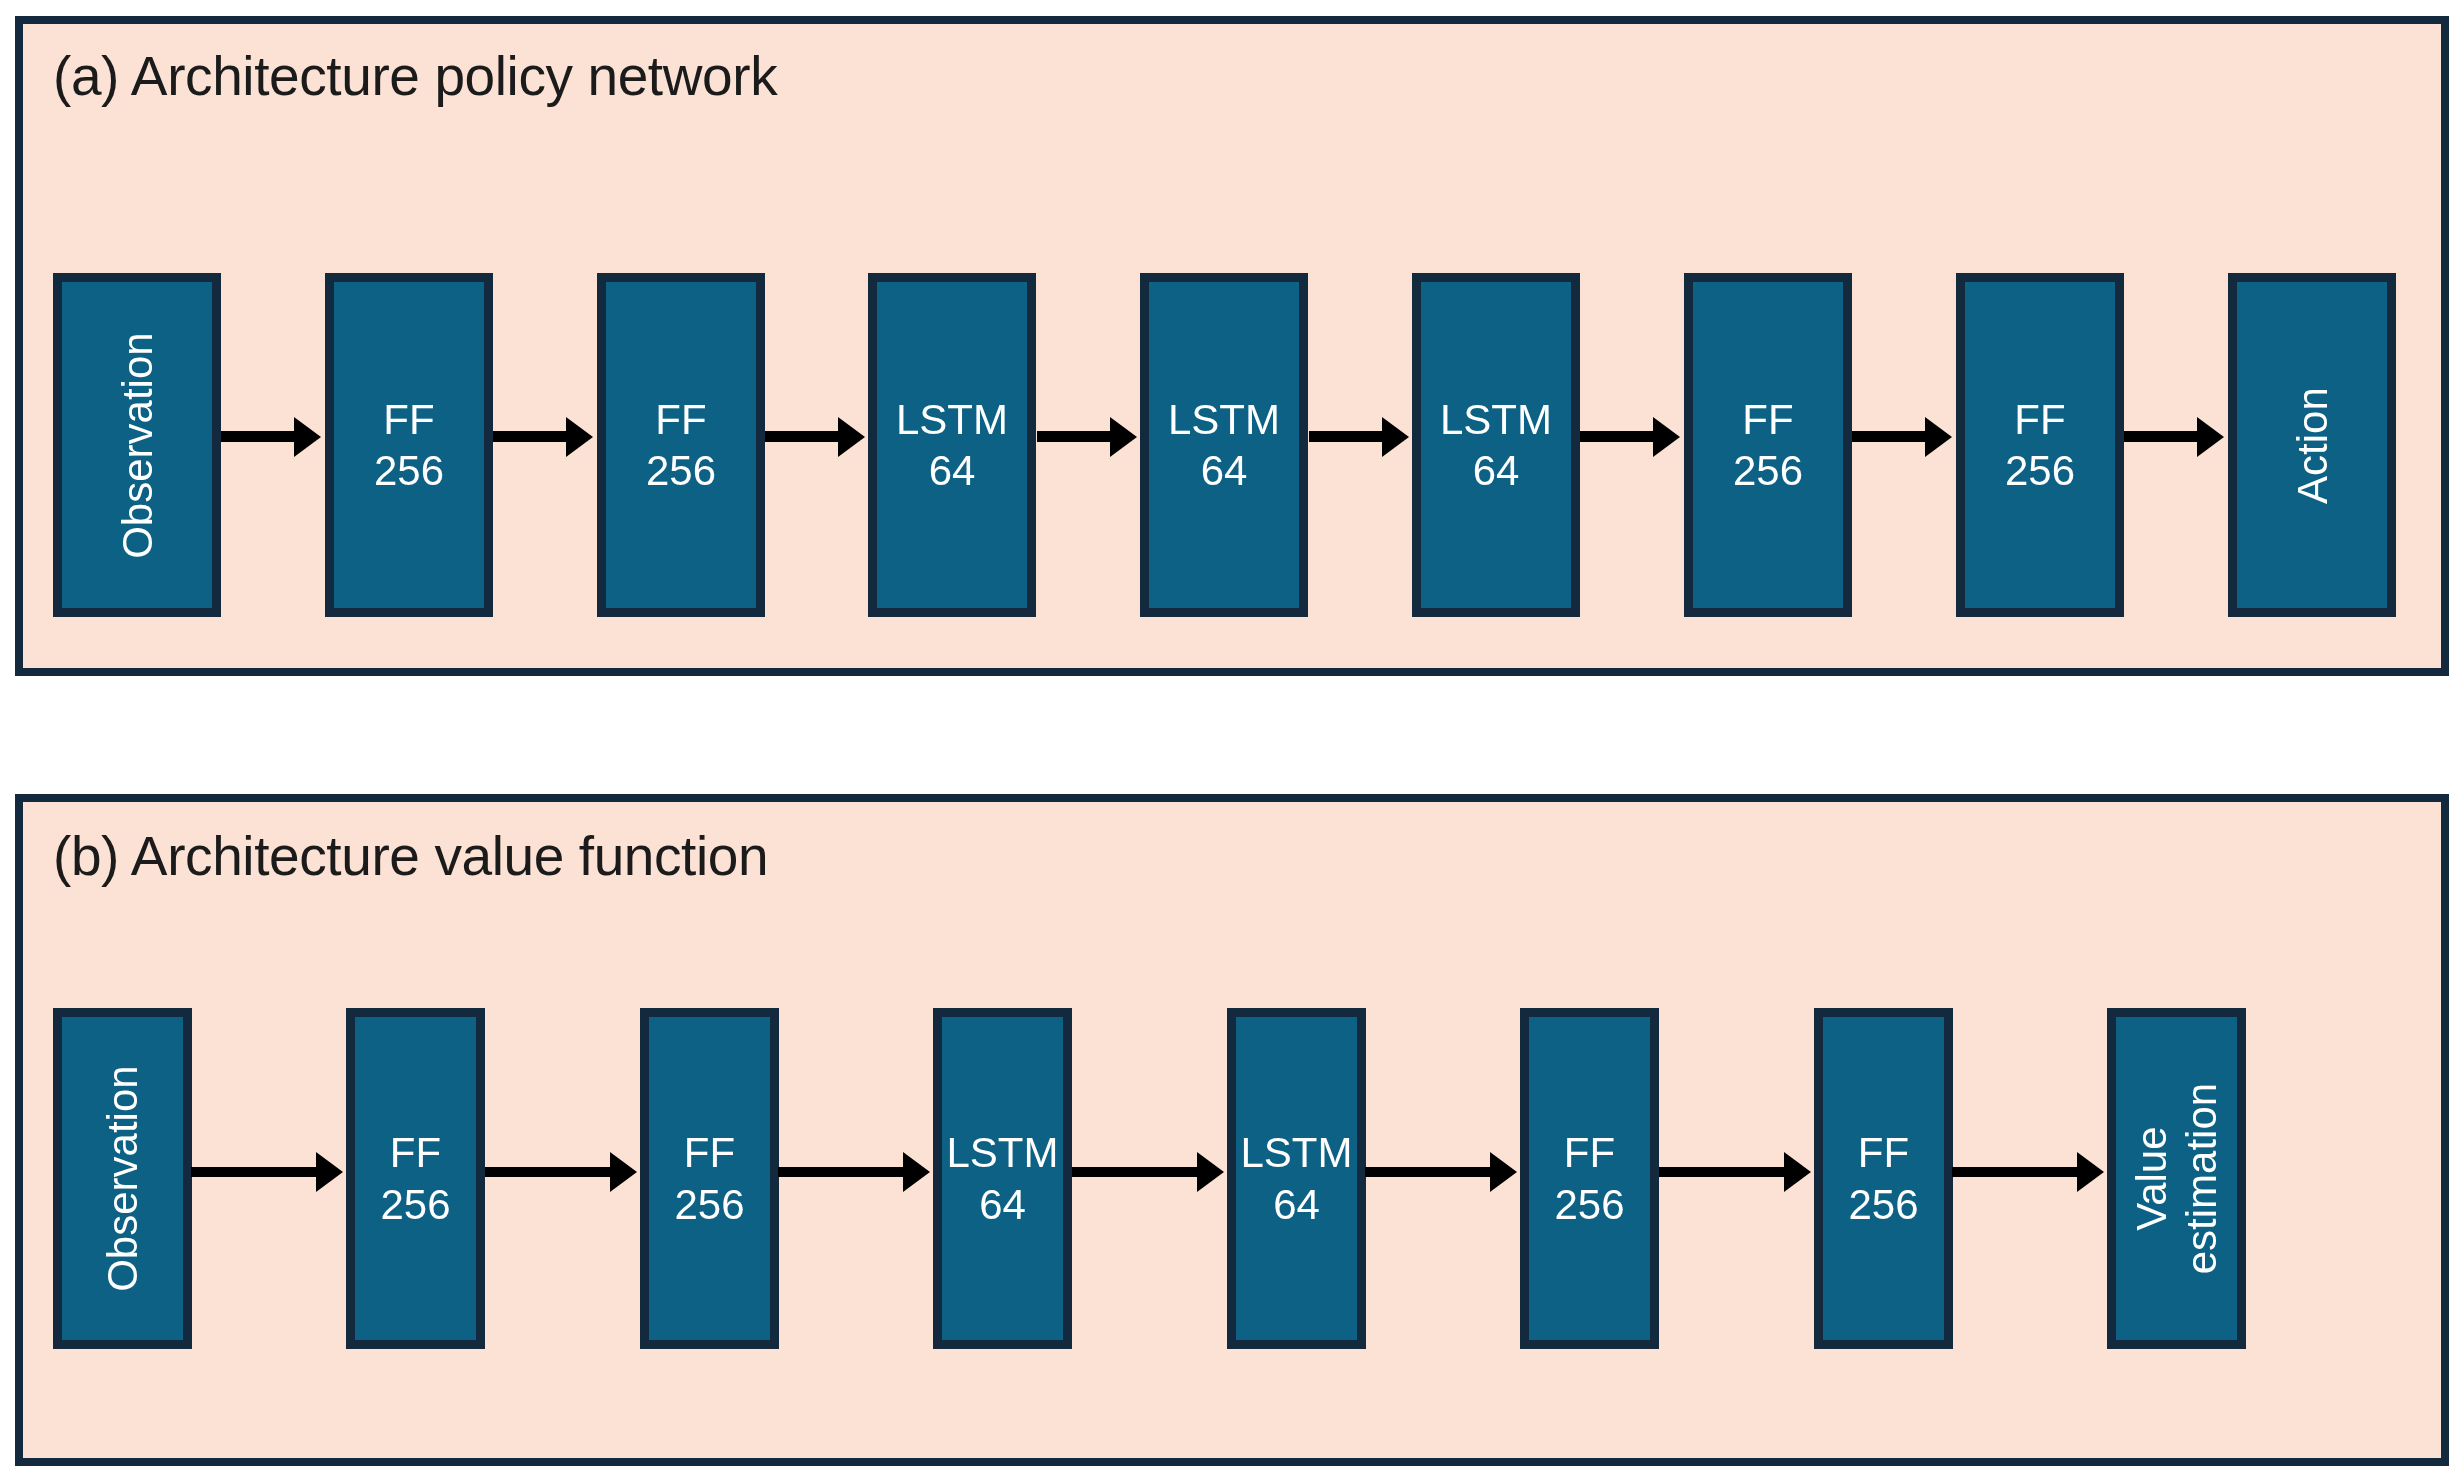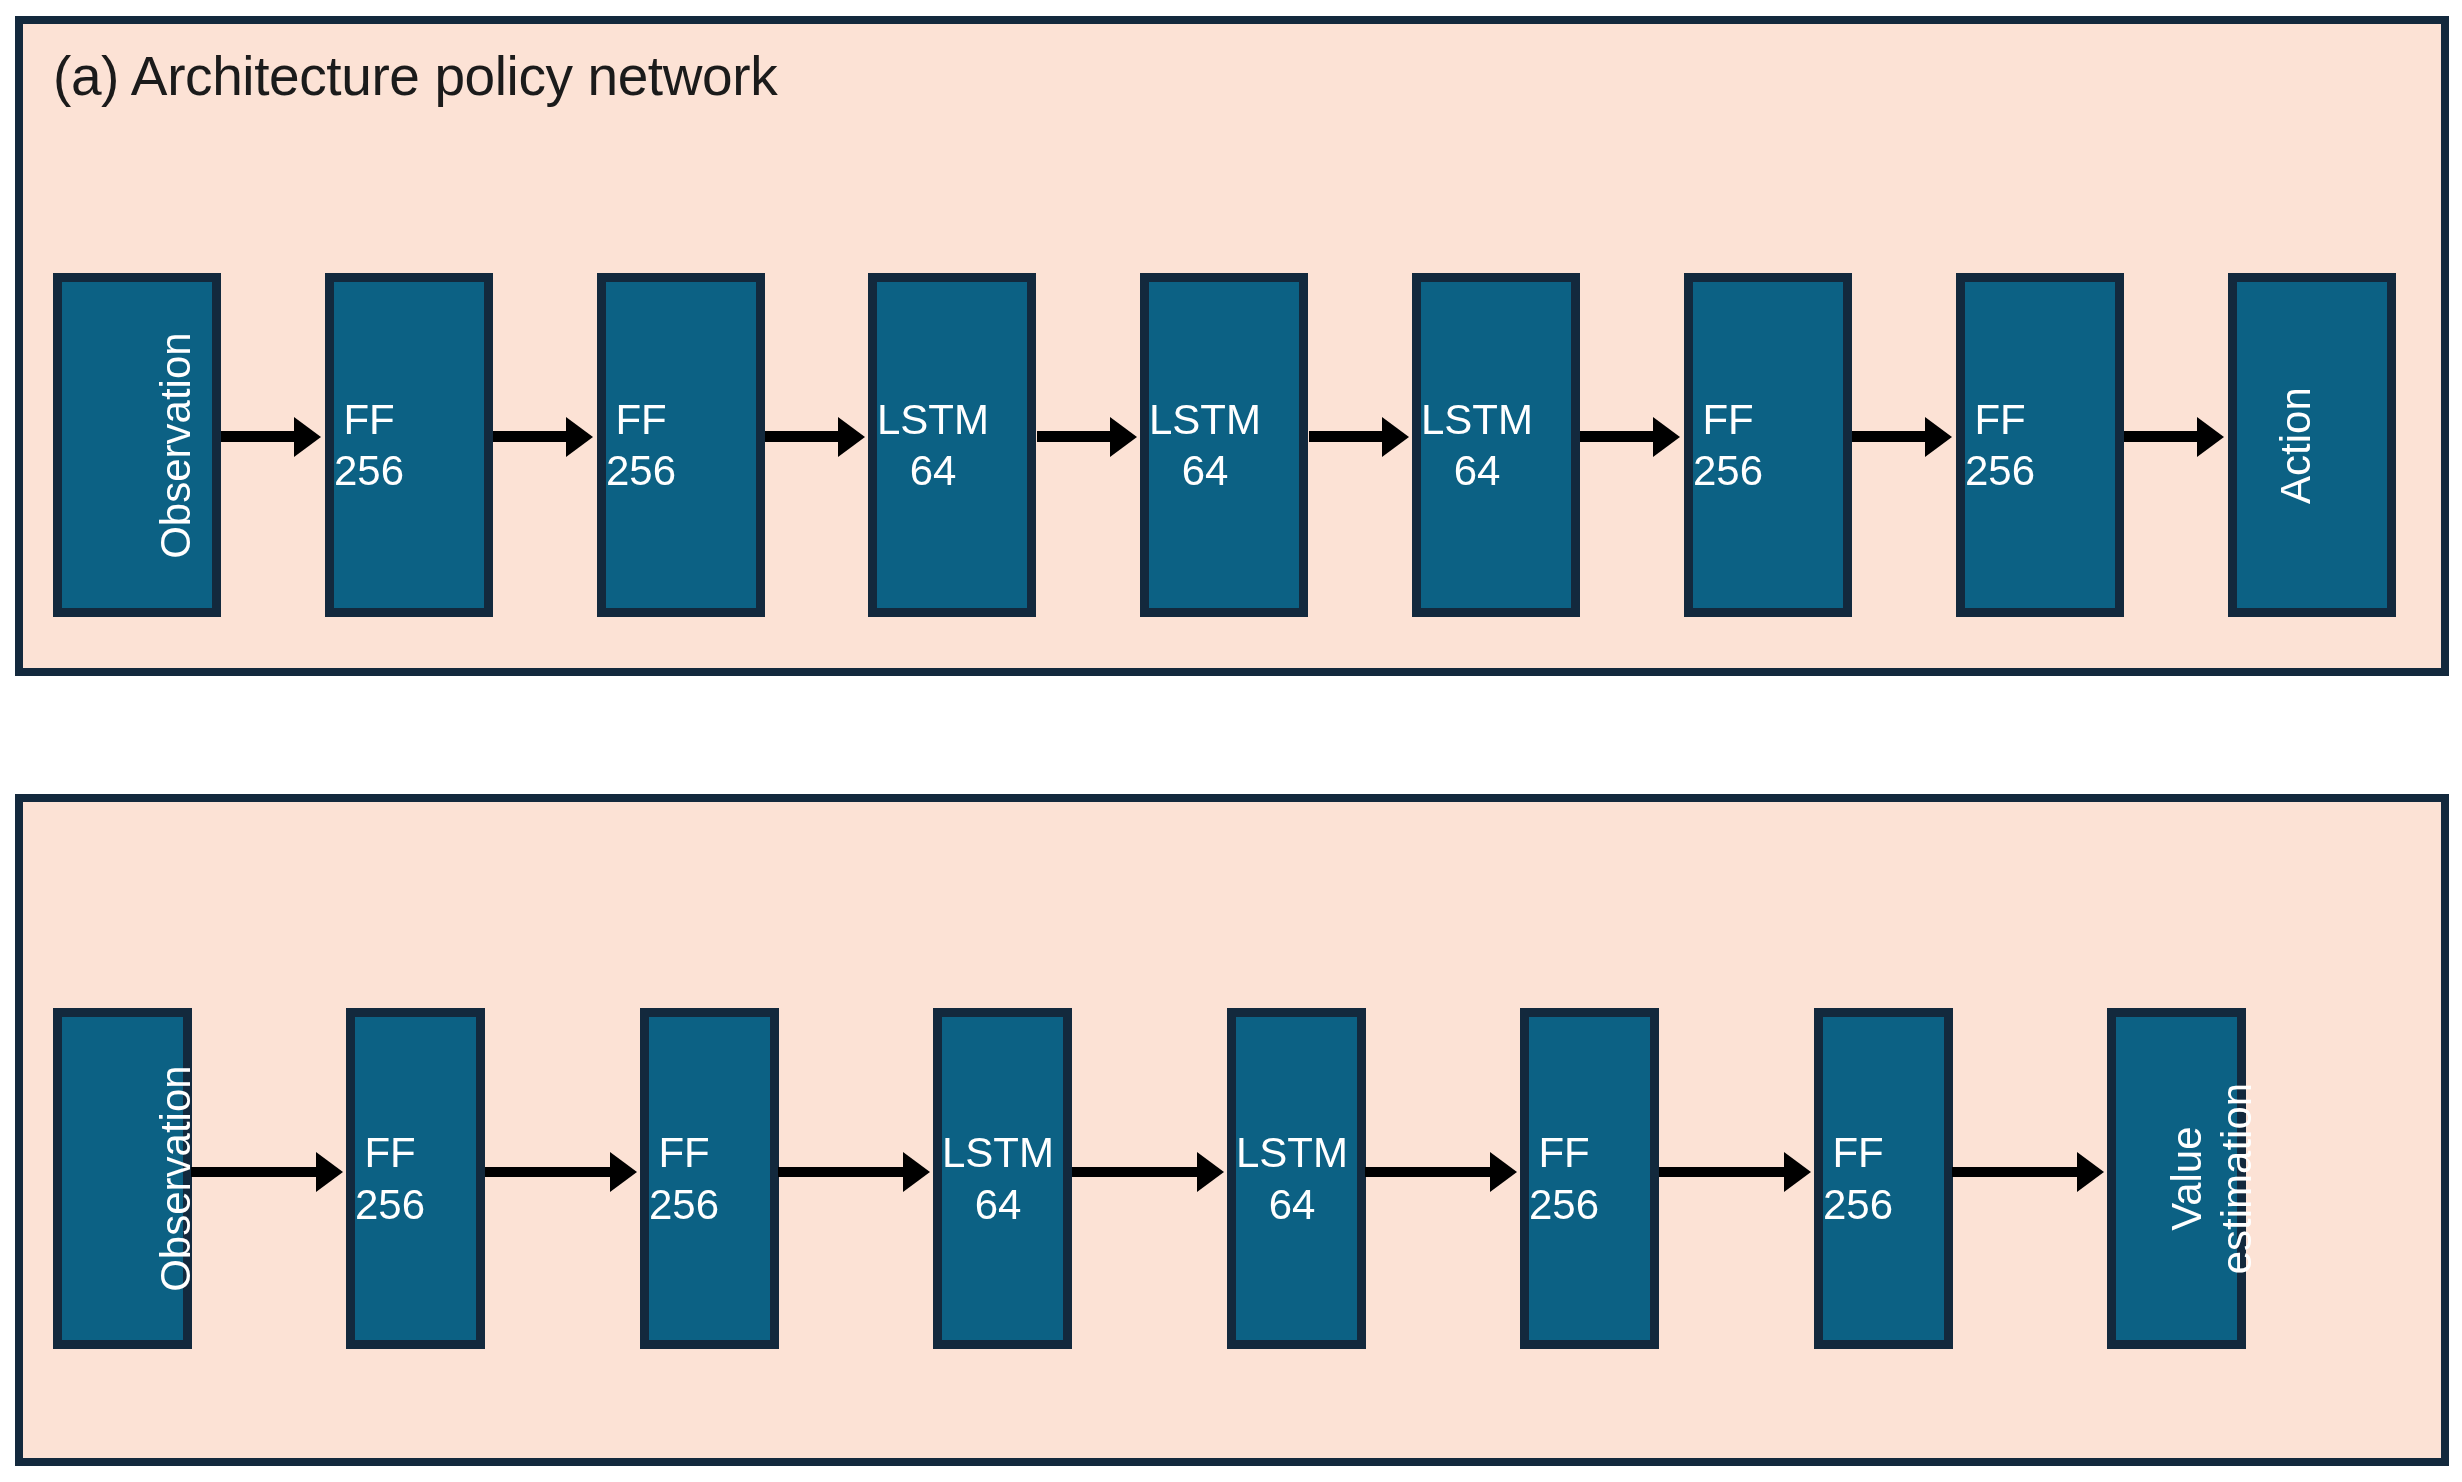--- a/index.html
+++ b/index.html
@@ -62,21 +62,21 @@
     height: 100%;
   }
 
   .node {
     position: absolute;
     box-sizing: border-box;
     background: #0C6184;
     border: 9px solid #13293D;
     display: flex;
     align-items: center;
-    justify-content: flex-start;
+    justify-content: center;
     color: #ffffff;
   }
 
   .node-label {
     text-align: center;
     font-size: 42px;
     line-height: 1.22;
     color: #ffffff;
     white-space: pre-line;
   }
@@ -155,20 +155,21 @@
 256</div>
         </div>
         <div class="arrow" style="left: 2101px; top: 407px; width: 75px;"></div>
         <div class="node" style="left: 2205px; top: 249px; width: 168px; height: 344px;">
           <div class="node-label rot">Action</div>
         </div>
       </div>
   </div>
 
   <div class="panel" id="panel-b">
+    <div class="panel-title">(b) Architecture value function</div>
     <div class="row" id="row-b">
         <div class="node" style="left: 30px; top: 206px; width: 139px; height: 341px;">
           <div class="node-label rot">Observation</div>
         </div>
         <div class="arrow" style="left: 168px; top: 365px; width: 127px;"></div>
         <div class="node" style="left: 323px; top: 206px; width: 139px; height: 341px;">
           <div class="node-label">FF
 256</div>
         </div>
         <div class="arrow" style="left: 462px; top: 365px; width: 127px;"></div>

